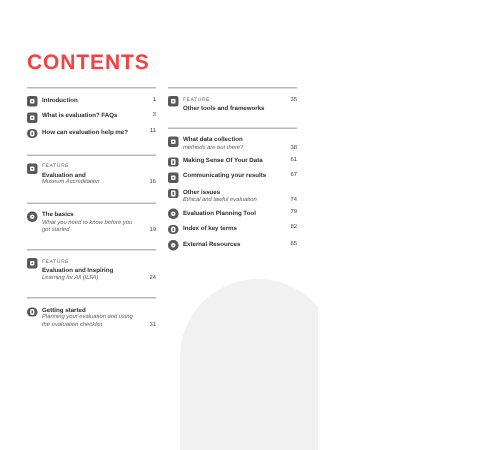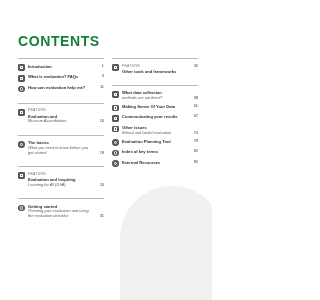--- a/index.html
+++ b/index.html
@@ -28,21 +28,21 @@
 
   .content{position:relative;z-index:2;}
 
   .page-title{
     position:absolute;
     left:18px;
     top:33px;
     font-size:14px;
     font-weight:bold;
     letter-spacing:0.6px;
-    color:#15803d;
+    color:#ef4444;
     margin:0;
   }
 
   .cols{
     position:absolute;
     left:0;top:58px;right:0;
   }
   .col{
     position:absolute;
     top:0;

